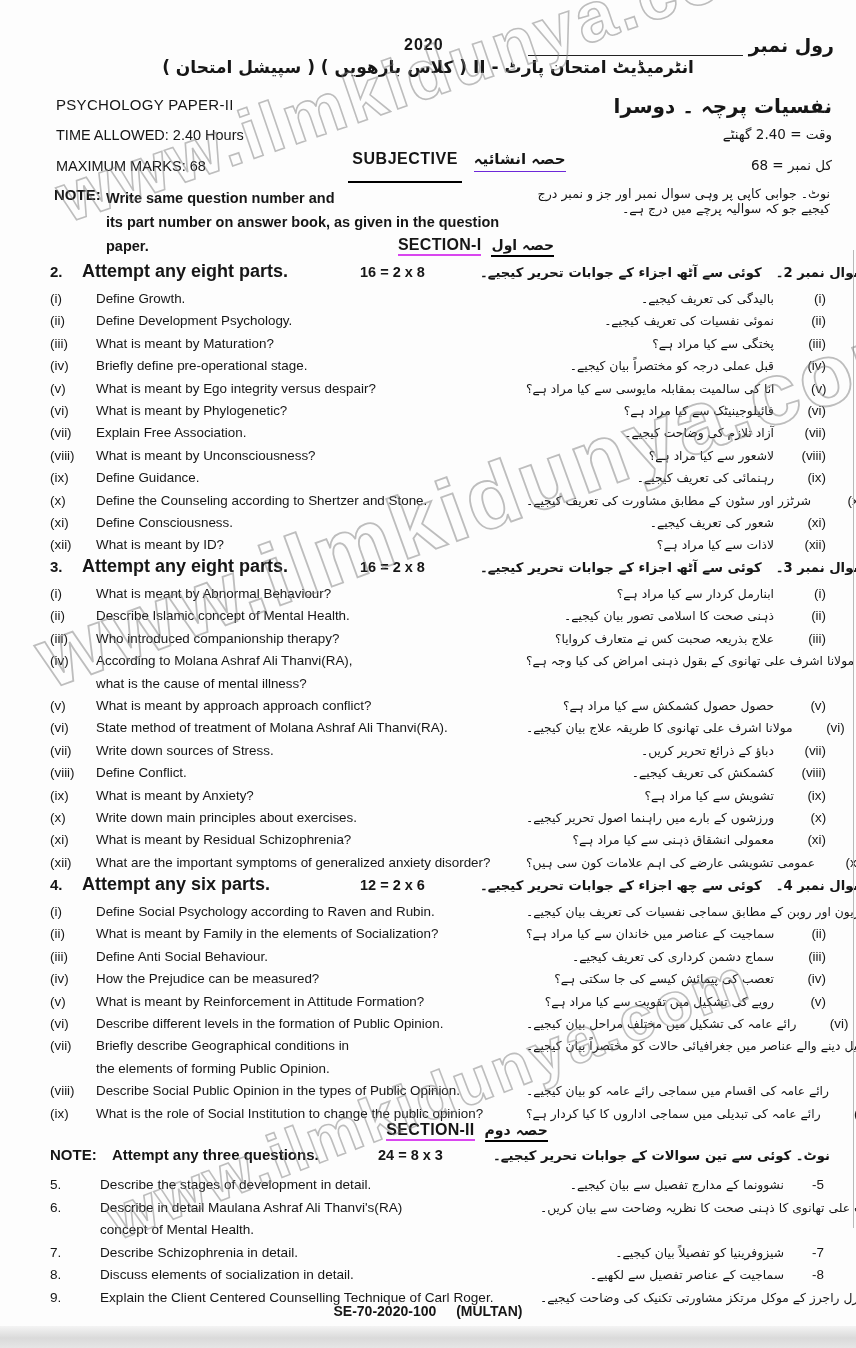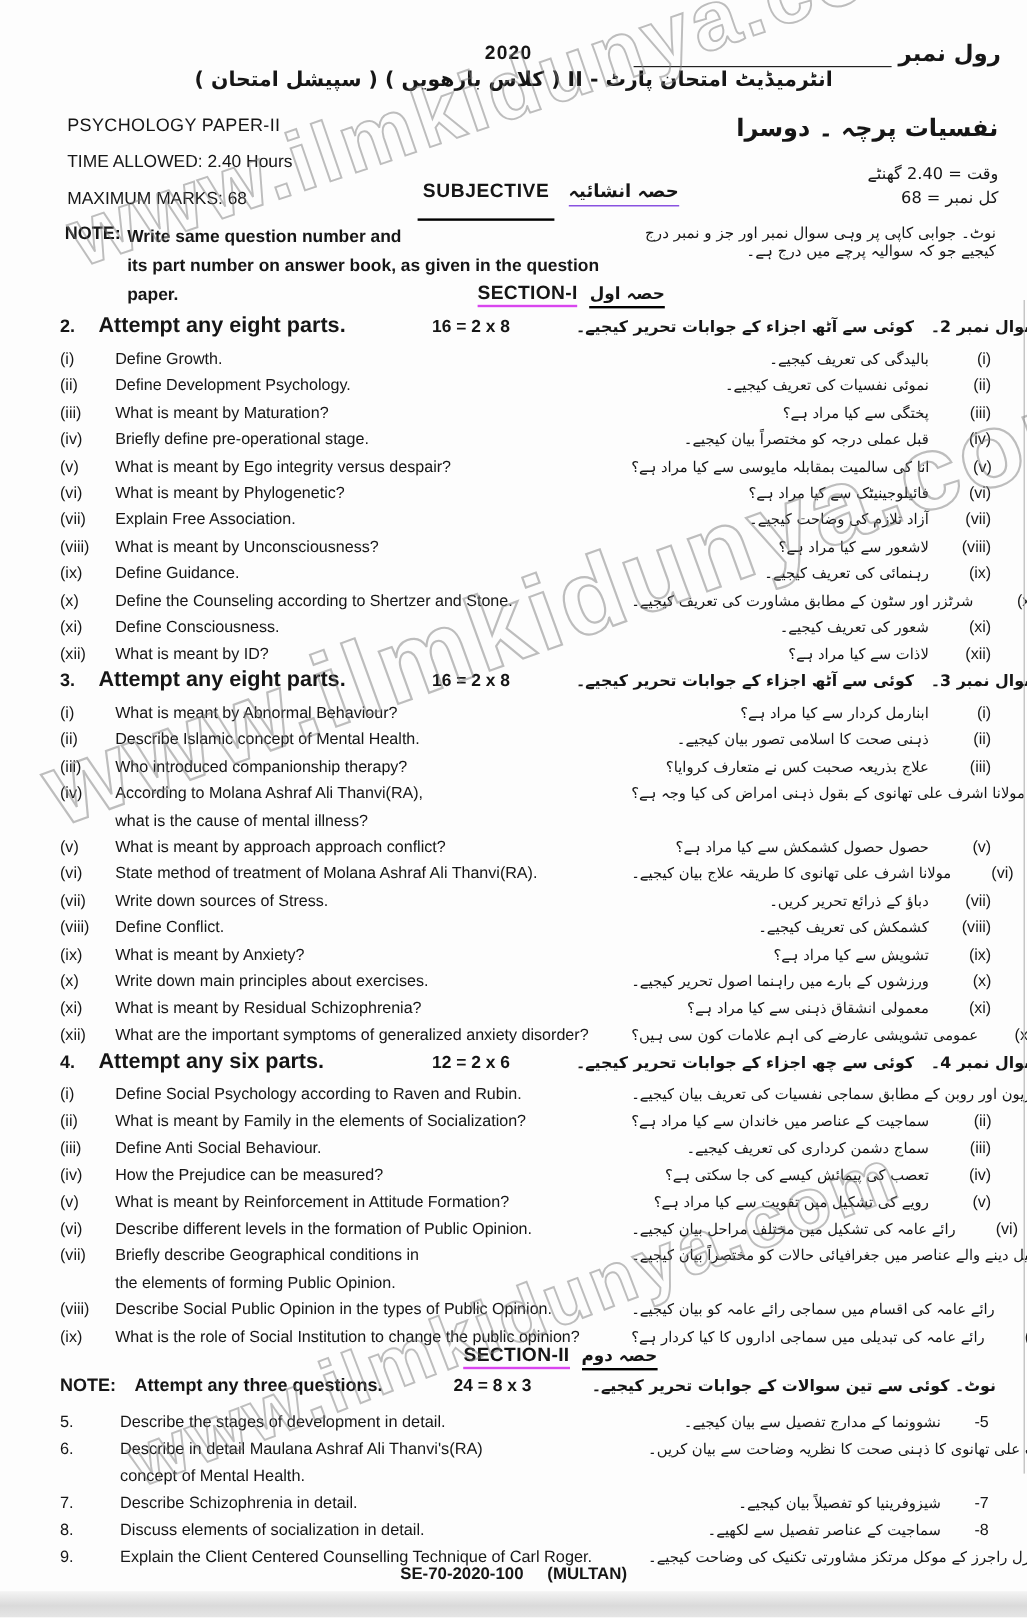--- a/index.html
+++ b/index.html
@@ -22,21 +22,21 @@
   .roll-row { top:34px; right:22px; display:flex; align-items:flex-end; }
   .roll-line { display:inline-block; width:215px; border-bottom:1.5px solid #222; height:18px; margin-right:6px; }
   .roll-label { font-size:19px; font-weight:bold; }
   .year { top:36px; left:404px; font-size:16px; font-weight:bold; letter-spacing:1px; }
   .title-ur { top:57px; left:0; right:0; text-align:center; font-size:17px; font-weight:bold; }
 
   .hl1 { top:96px;  left:56px; font-size:15px; font-weight:normal; letter-spacing:0.3px; }
   .hl2 { top:127px; left:56px; font-size:14.5px;text-align:right; }
   .hl3 { top:158px; left:56px; font-size:14.5px; }
   .hr1 { top:94px;  right:24px; font-size:20px; font-weight:bold; }
-  .hr2 { top:136px; right:24px; font-size:13.5px; }
+  .hr2 { top:126px; right:24px; font-size:13.5px; }
   .hr3 { top:157px; right:24px; font-size:13.5px; }
 
   .subj-row { top:150px; left:0; right:0; text-align:center; padding-left:58px; }
   .subj-en { font-size:16px; font-weight:bold; border-bottom:2px solid #000; padding:0 4px 14px 4px; letter-spacing:0.5px; }
   .subj-ur { font-size:15px; font-weight:bold; border-bottom:1px solid #6d28d9; padding-bottom:3px; margin-left:12px; }
 
   .note-row { top:186px; left:26px; right:26px; display:flex; align-items:flex-start; }
   .note-label { flex:0 0 52px; padding-left:28px; font-weight:bold; font-size:15px; }
   .note-en { flex:0 0 420px; font-weight:bold; font-size:14.5px; white-space:pre-line; line-height:24px; }
   .note-ur { flex:1; text-align:right; font-size:12.6px; }

